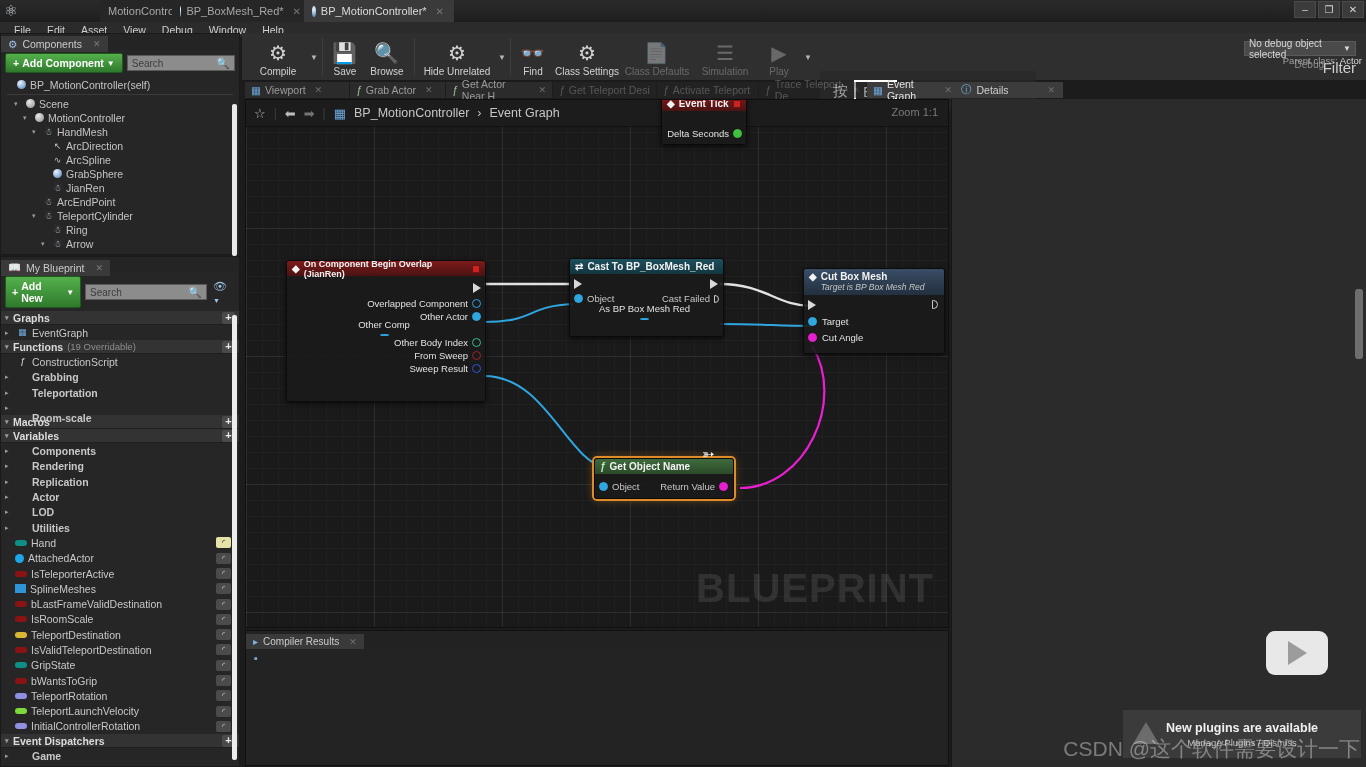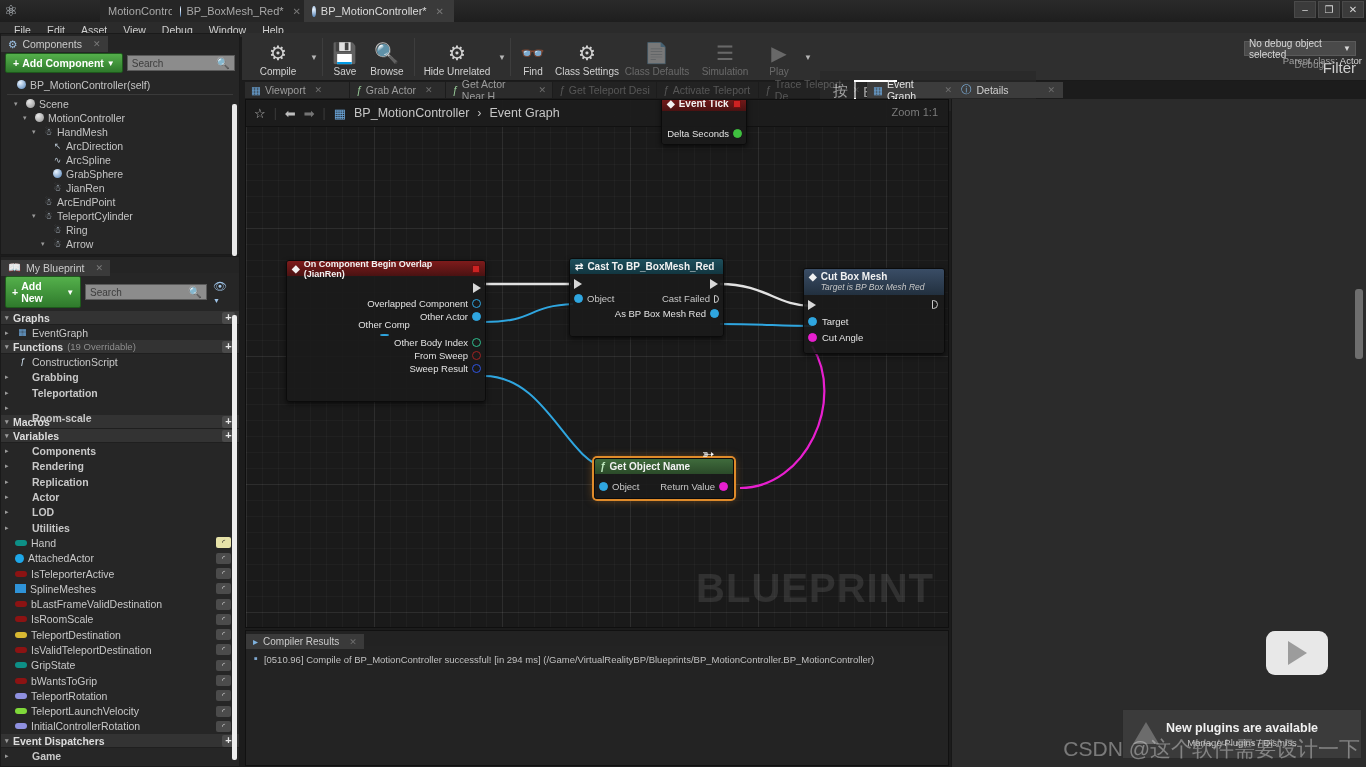--- a/index.html
+++ b/index.html
@@ -682,21 +682,21 @@
         <div style="display:flex;justify-content:space-between;align-items:center;padding:4px 4px 0 4px;font-size:9.5px;">
           <span style="display:flex;align-items:center;gap:4px;">
             <span class="pin" style="border-color:#2fa6e0;background:#2fa6e0;"></span>
             <span>Object</span>
           </span>
           <span style="display:flex;align-items:center;gap:4px;">
             <span>Cast Failed</span>
             <span style="width:0;height:0;border-top:5px solid transparent;border-bottom:5px solid transparent;border-left:7px solid transparent;border:1.5px solid #c9c9c9;width:5px;height:8px;border-radius:0 4px 4px 0;"></span>
           </span>
         </div>
-        <div class="prow right" style="gap:4px;margin-top:3px;">
+        <div class="prow right" style="gap:4px;margin-top:3px;flex-direction:column;">
           <span>As BP Box Mesh Red</span>
           <span class="pin" style="border-color:#2fa6e0;background:#2fa6e0;"></span>
         </div>
       </div>
     </div>
 
     <div class="node" style="left:557px; top:168px; width:142px;">
       <div class="nhdr fn" style="height:26px;align-items:flex-start;padding-top:2px;">
         <span>◆</span>
         <div style="display:flex;flex-direction:column;line-height:11px;">
@@ -747,21 +747,20 @@
   <div class="compiler">
     <div style="height:15px;background:#222;">
       <div class="comp-tab">
         <span style="color:#7fb3e0;">▸</span>
         <span>Compiler Results</span>
         <span style="color:#6e6e6e;font-size:9px;margin-left:5px;">✕</span>
       </div>
     </div>
     <div class="comp-msg">
       <span class="bullet">▪</span>
-      <span>[0510.96] Compile of BP_MotionController successful! [in 294 ms] (/Game/VirtualRealityBP/Blueprints/BP_MotionController.BP_MotionController)</span>
     </div>
   </div>
 
   <div class="details">
     <div class="detscroll"></div>
     <div class="playbtn">
       <div class="tri"></div>
     </div>
     <div class="toast">
       <div class="warnicon"></div>

